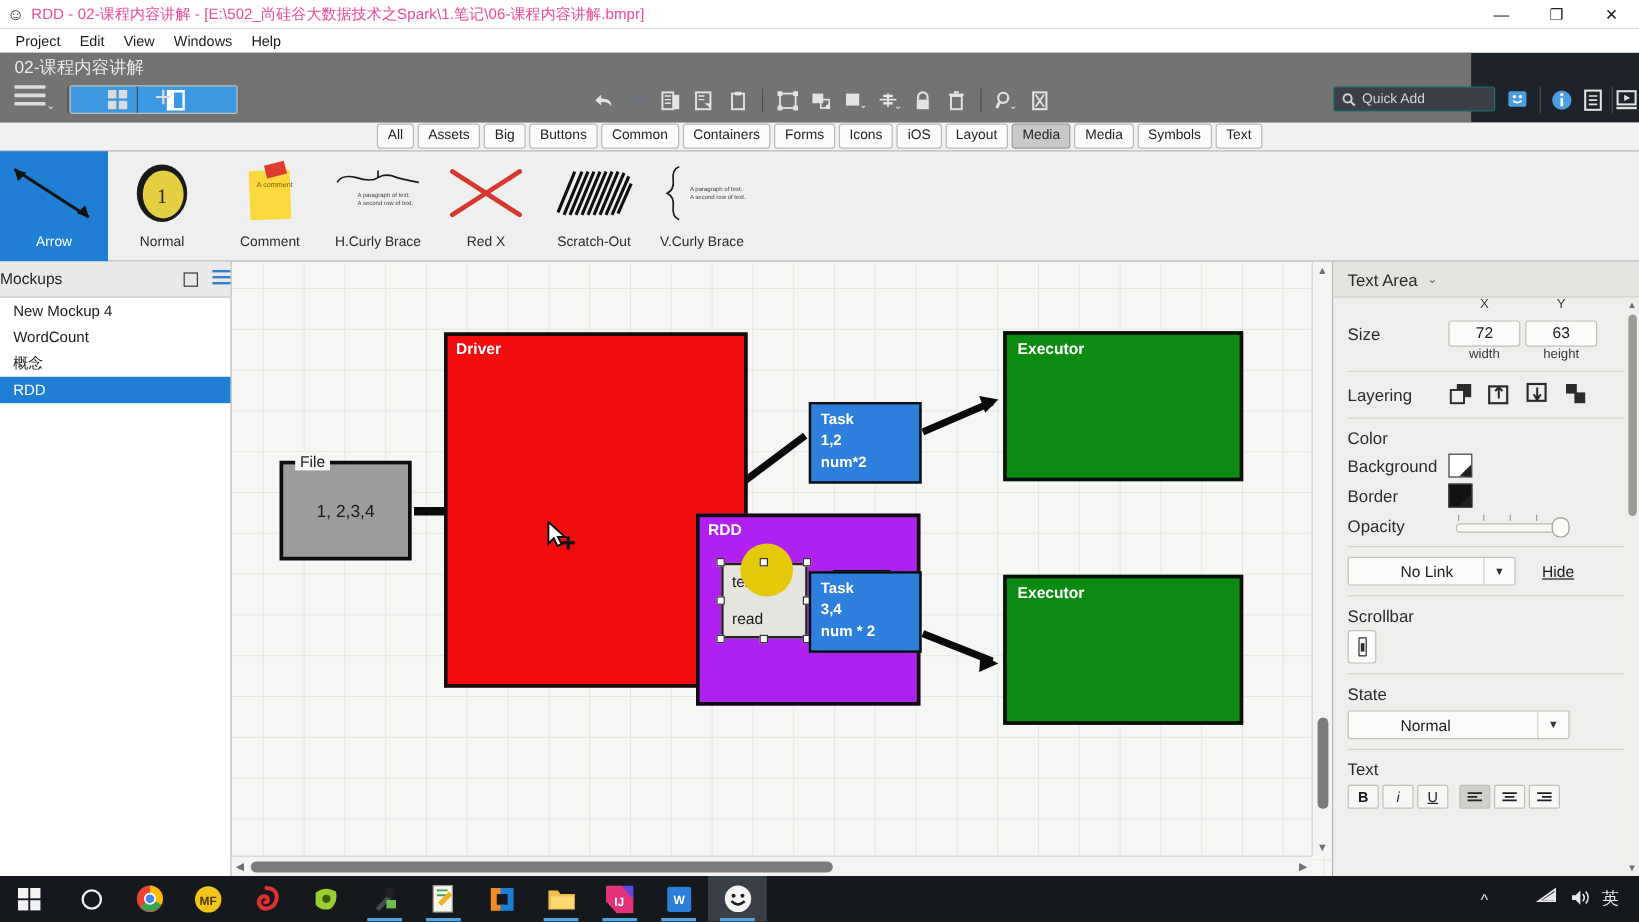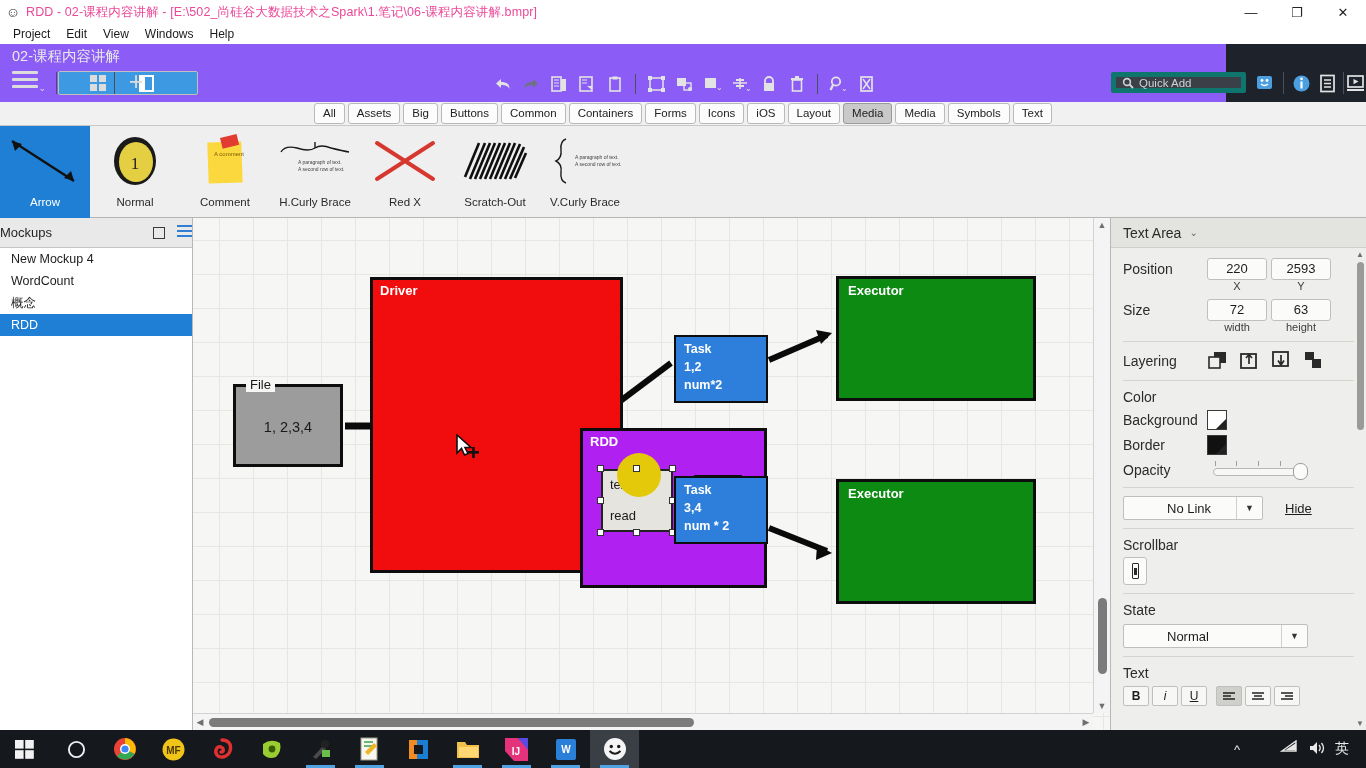--- a/index.html
+++ b/index.html
@@ -26,21 +26,21 @@
   
   .menubar {
     position:absolute; left:0; top:24px; width:1366px; height:20px;
     background:#ffffff; display:flex; align-items:center; padding-left:6px; gap:2px;
   }
   .menu-item { font-size:12px; color:#1a1a1a; padding:2px 7px; cursor:default; }
 
   
   .appheader {
     position:absolute; left:0; top:44px; width:1226px; height:58px;
-    background:#8b5cf6;
+    background:#737373;
   }
   .doc-title { position:absolute; left:12px; top:3px; font-size:14.5px; color:#e9e9ea; }
   .hdr-row { position:absolute; left:0; top:22px; width:1366px; height:34px; }
 
   .hamb { position:absolute; left:12px; top:5px; width:34px; height:24px; cursor:pointer; }
   .hamb i { display:block; width:26px; height:3px; background:#dcdcdd; margin-bottom:4px; border-radius:1px;}
   .hamb .cv { position:absolute; right:0; bottom:2px; font-size:9px; color:#dcdcdd; }
   .divv { position:absolute; top:6px; width:1px; height:22px; background:#4a4f58; }
   .pbtn { position:absolute; top:5px; width:24px; height:24px; cursor:pointer;
           display:flex; align-items:center; justify-content:center; }
@@ -51,21 +51,21 @@
   .plusb { position:absolute; top:4px; left:124px; width:24px; height:24px; cursor:pointer;
            color:#dcdcdd; font-size:25px; line-height:22px; text-align:center; font-weight:300; }
 
   .ticons { position:absolute; left:490px; top:4px; height:28px; display:flex; align-items:center; gap:3px; }
   .ticon { width:25px; height:26px; display:flex; align-items:center; justify-content:center;
            color:#e3e3e4; cursor:pointer; }
   .ticon.dim { color:#6d7480; }
   .tdiv { width:1px; height:20px; background:#4a4f58; margin:0 5px; }
 
   .quickadd { position:absolute; right:120px; top:6px; width:135px; height:21px;
-              background:#3a3f48; border:5px solid #0f766e; border-radius:2px;
+              background:#3a3f48; border:1px solid #0f766e; border-radius:2px;
               display:flex; align-items:center; padding-left:6px; gap:5px; cursor:text; }
   .quickadd .ph { font-size:11.5px; color:#cfd2d6; }
   .rtic { position:absolute; top:5px; width:26px; height:24px; display:flex;
           align-items:center; justify-content:center; cursor:pointer; }
 
   
   .cattabs {
     position:absolute; left:0; top:102px; width:1366px; height:24px;
     background:#f1f1f1; border-bottom:1px solid #c8c8c8;
     display:flex; align-items:center; justify-content:center; gap:3px;
@@ -592,26 +592,20 @@
       <div class="sb-arrow" style="right:0; top:3px; width:14px;">▶</div>
     </div>
   </div>
 
   <div class="props">
     <div class="pr-head">
       <span class="pr-head-t">Text Area</span>
       <span class="pr-head-c">⌄</span>
     </div>
 
-    <div class="pr-row" style="margin-top:10px;">
-      <span class="pr-lbl">Position</span>
-      <span class="num">220</span>
-      <span style="width:4px;"></span>
-      <span class="num">2593</span>
-    </div>
     <div class="pr-row">
       <span class="pr-lbl"></span>
       <span class="sub">X</span>
       <span style="width:4px;"></span>
       <span class="sub">Y</span>
     </div>
 
     <div class="pr-row" style="margin-top:7px;">
       <span class="pr-lbl">Size</span>
       <span class="num">72</span>

